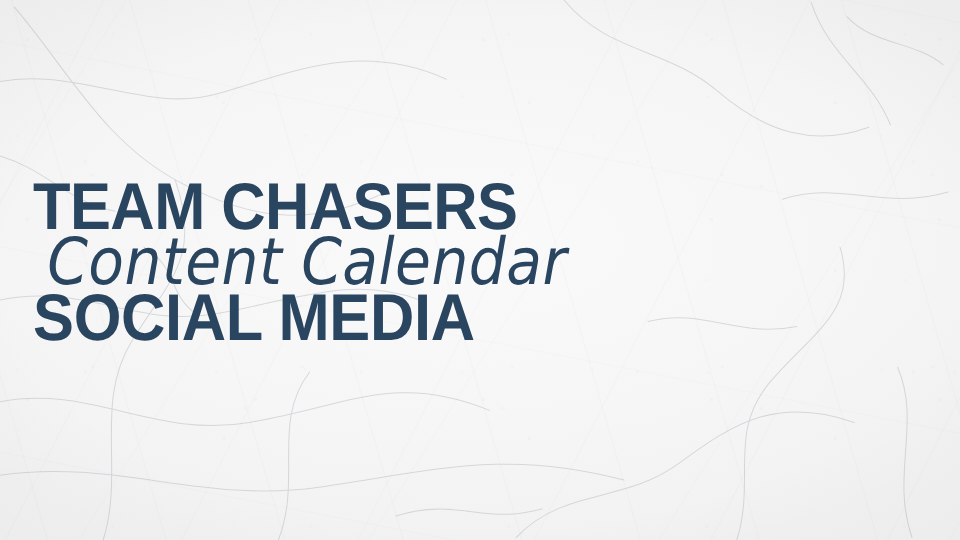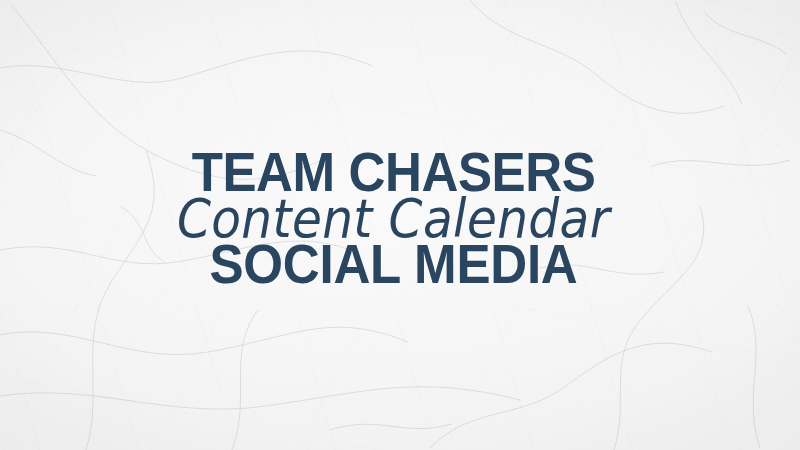--- a/index.html
+++ b/index.html
@@ -97,21 +97,20 @@
         rgba(120,126,134,0.045) 86%,
         rgba(110,118,126,0.085) 100%);
   }
 
   
   .lockup {
     position: absolute;
     left: 0;
     right: 13px;
     top: 148px;
-    text-align: center;
     user-select: none;
   }
 
   .title-line {
     display: block;
     white-space: nowrap;
     color: #2a4560;
   }
 
   .line-top {

